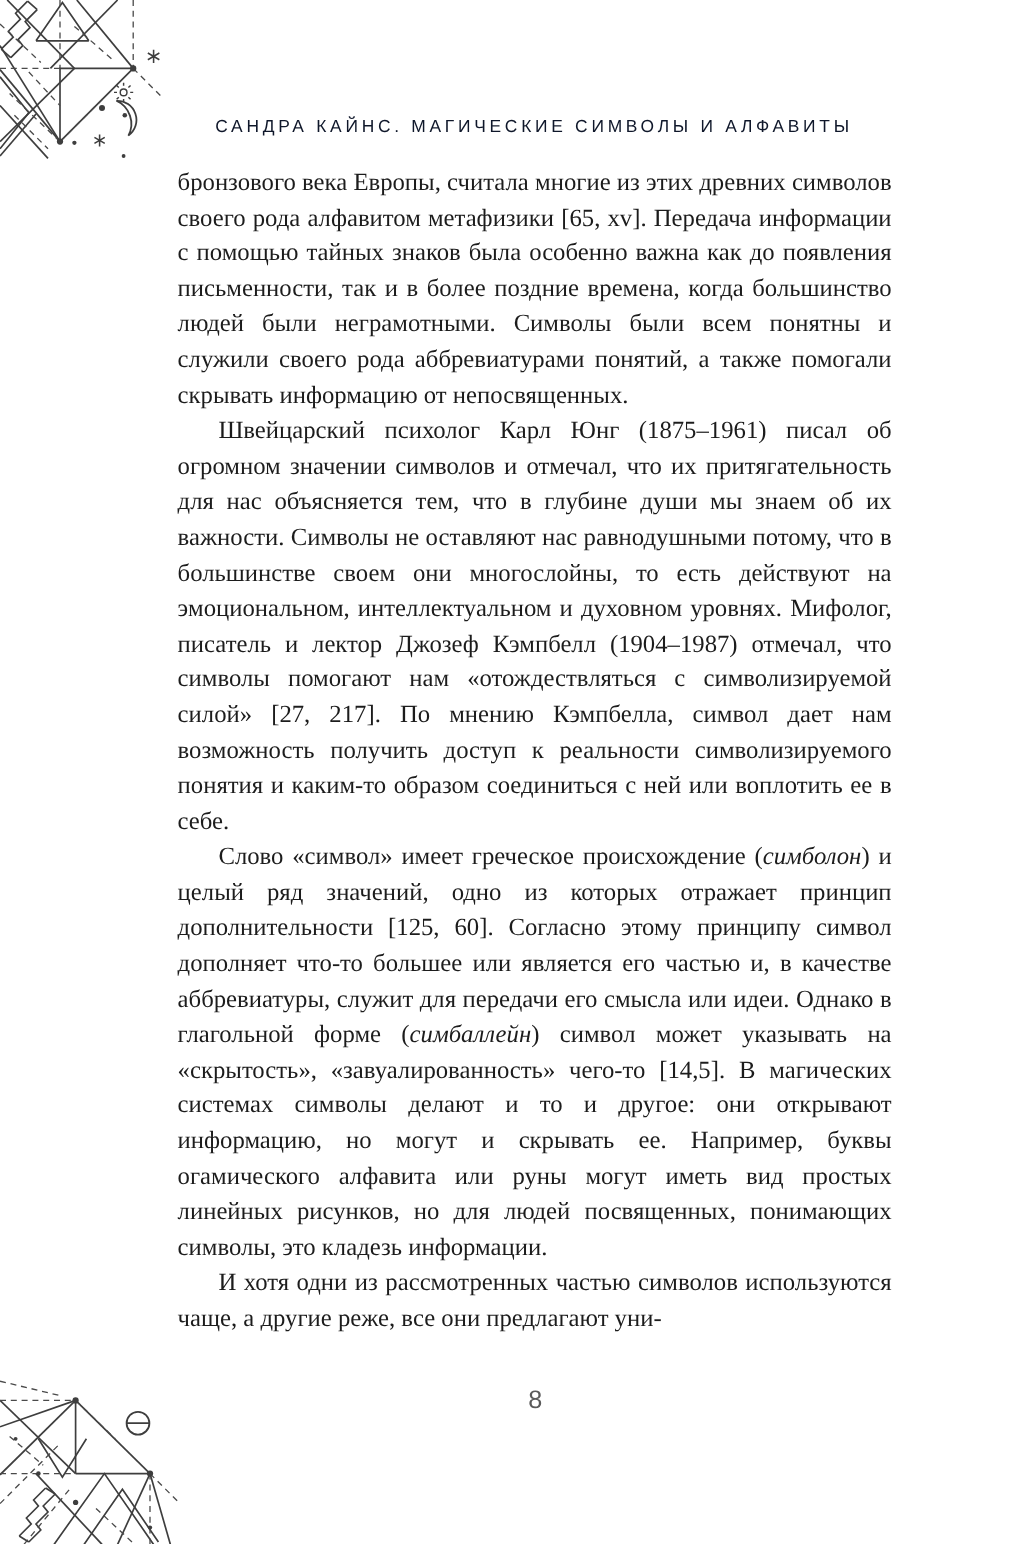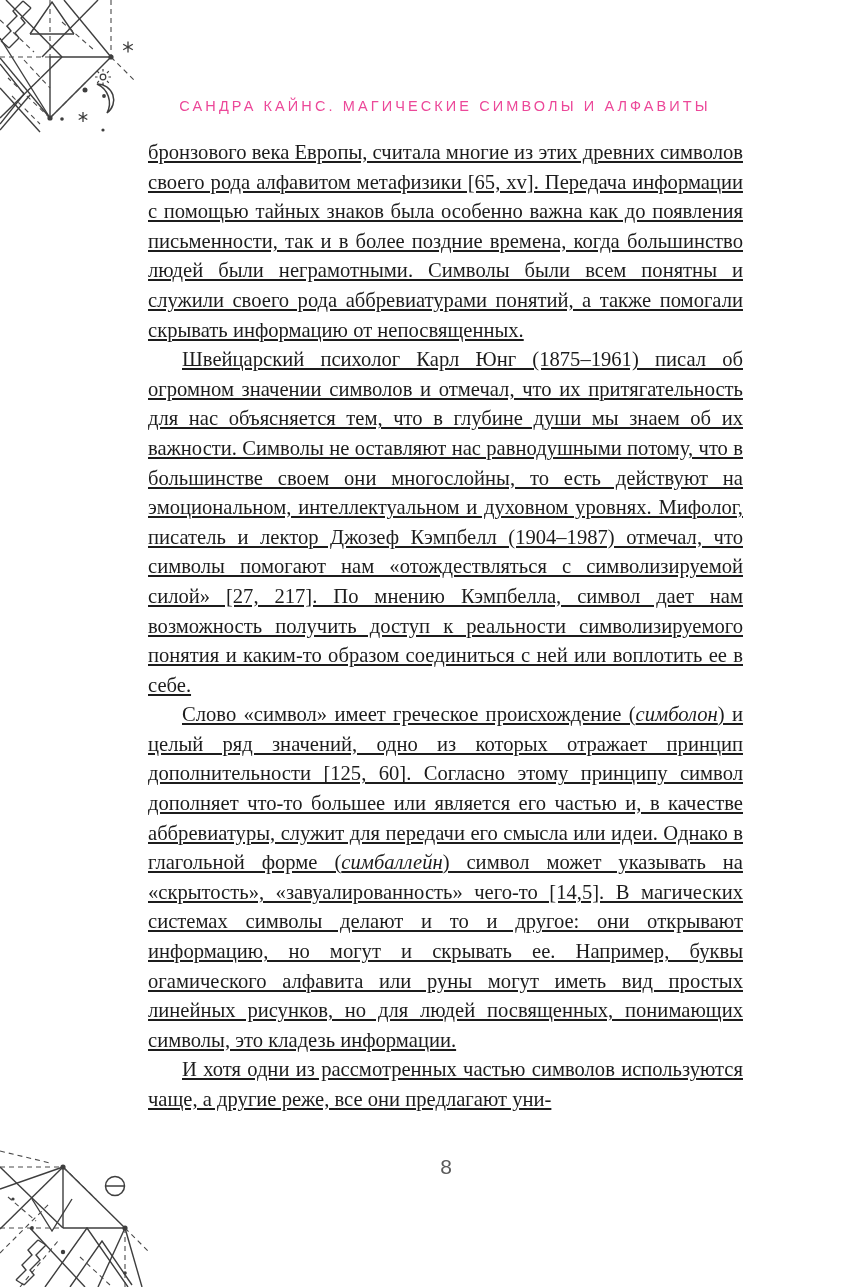--- a/index.html
+++ b/index.html
@@ -4,27 +4,27 @@
 <style>
   html,body { margin:0; padding:0; background:#e8e8e8; }
   .page {
     position:relative; width:856px; height:1287px; margin:0 auto;
     background:#ffffff; overflow:hidden;
     font-family:"Liberation Serif", serif;
   }
   .running-head {
     position:absolute; top:98px; left:445px; transform:translateX(-50%);
     font-family:"Liberation Sans", sans-serif;
-    font-size:14.5px; letter-spacing:3.1px; color:#ec4899;
+    font-size:14.5px; letter-spacing:3.1px; color:#0f172a;
     white-space:nowrap; font-weight:400;
   }
   .body-text {
     position:absolute; left:148px; top:138px; width:595px;
     font-size:20.6px; line-height:29.6px; color:#1c1c1c;
-    text-align:justify; text-justify:inter-word;text-decoration:underline;
+    text-align:justify; text-justify:inter-word;
   }
   .body-text p { margin:0; padding:0; text-indent:34px; }
   .body-text p.no-indent { text-indent:0; }
   .body-text i { font-style:italic; }
   .page-number {
     position:absolute; top:1155px; left:446px; transform:translateX(-50%);
     font-family:"Liberation Sans", sans-serif;
     font-size:21px; color:#5a5a5a;
   }
   .ornament-tl { position:absolute; top:0; left:0; }

